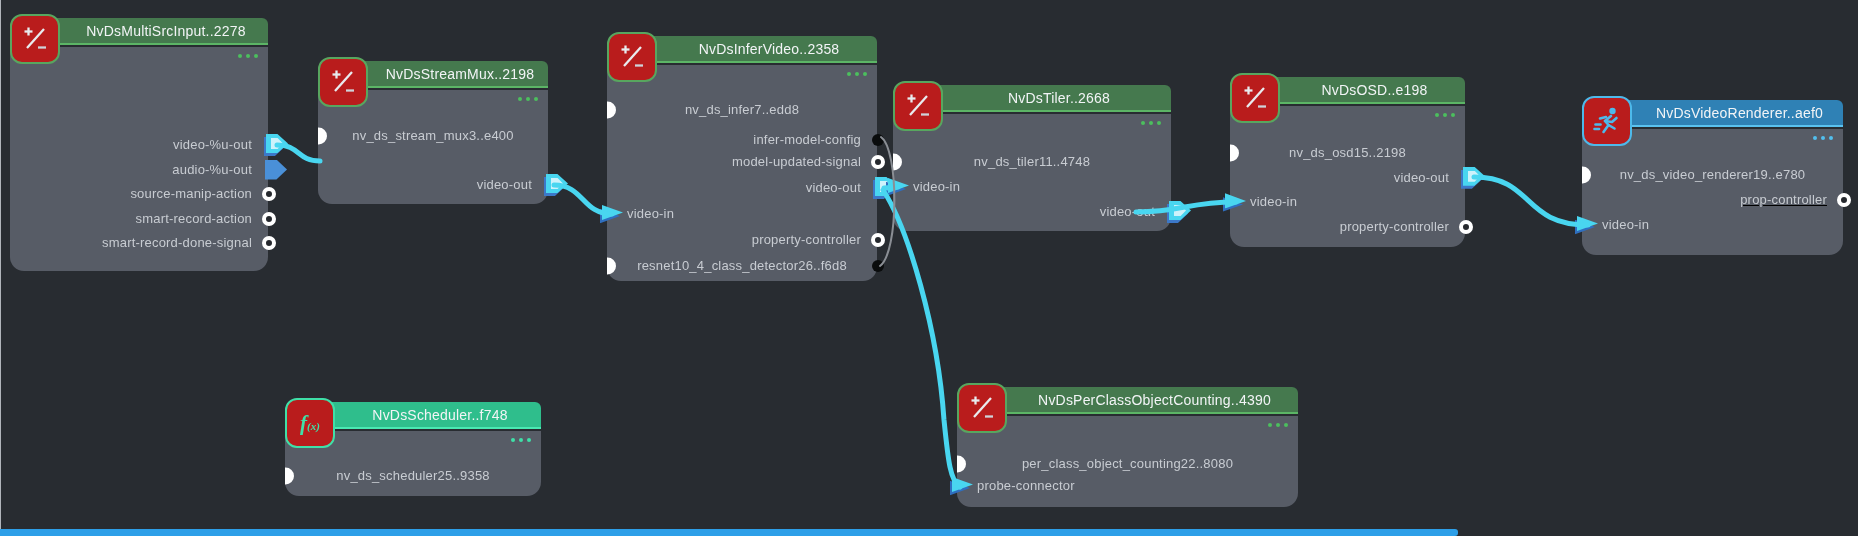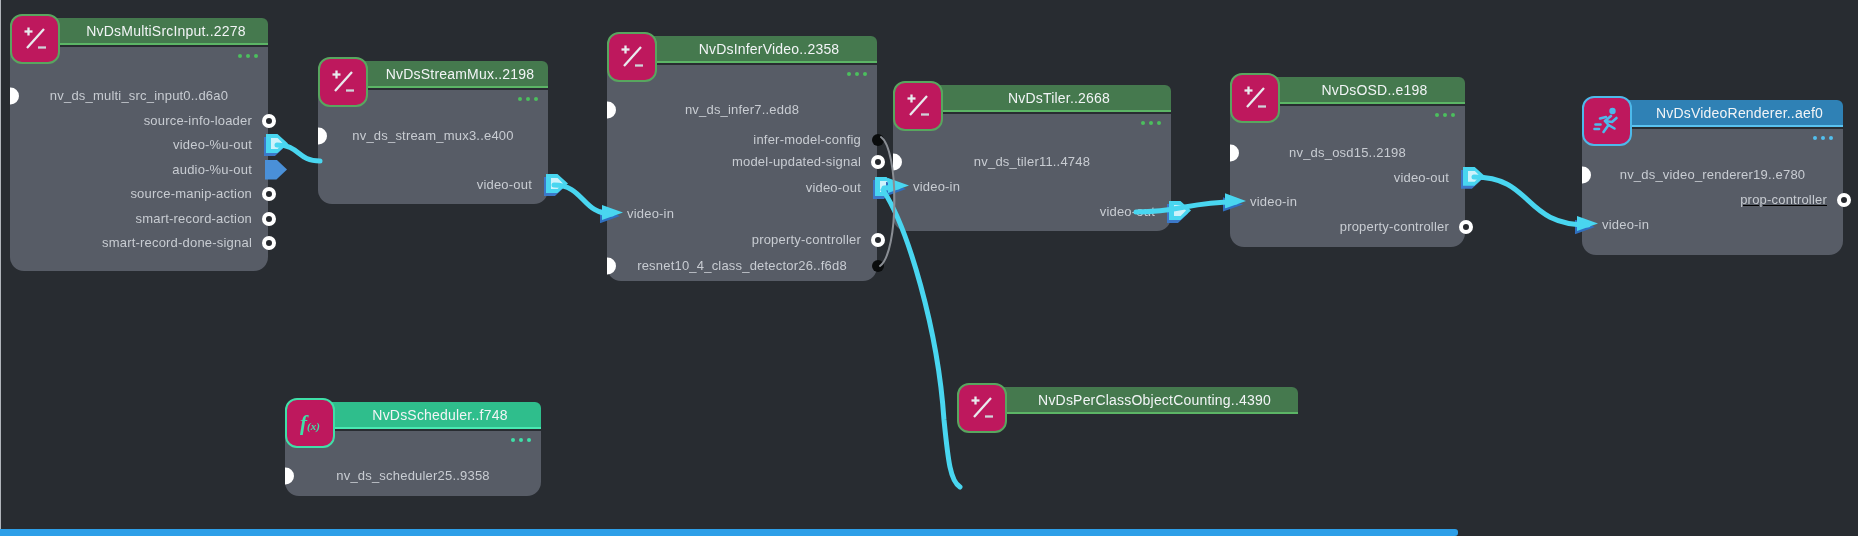--- a/index.html
+++ b/index.html
@@ -6,21 +6,21 @@
   #stage{
     position:relative;width:1858px;height:536px;overflow:hidden;
     background:#282c31;
     font-family:"Liberation Sans","DejaVu Sans",sans-serif;
   }
   #left-edge-line{position:absolute;left:0;top:0;width:1px;height:100%;background:#c9ced3;opacity:.85;}
   #h-scrollbar{position:absolute;left:0;bottom:0;height:7px;width:1458px;border-radius:0 3px 3px 0;}
   .node{position:absolute;z-index:2;}
   .icon-box{
     position:absolute;left:0;top:0;width:50px;height:50px;box-sizing:border-box;
-    background:#be185d;border:2px solid #58a65f;border-radius:12px;z-index:3;
+    background:#b91c1c;border:2px solid #58a65f;border-radius:12px;z-index:3;
     display:flex;align-items:center;justify-content:center;
   }
   .header{
     position:absolute;left:20px;right:0;top:4px;height:27px;
     border-radius:6px 6px 0 0;z-index:1;
     display:flex;align-items:center;justify-content:center;
     padding-left:34px;box-sizing:border-box;
   }
   .title{color:#f2f4f6;font-size:14px;font-weight:400;letter-spacing:.2px;white-space:nowrap;}
   .body{
@@ -78,28 +78,20 @@
         </div>
         <div class="header" style="background: rgb(69, 121, 78); border-bottom: 2px solid rgb(92, 181, 102);">
           <span class="title">NvDsMultiSrcInput..2278</span>
         </div>
         <div class="body" style="height: 224px; background: rgb(87, 92, 102);">
           <div class="dots">
             <i style="background: rgb(76, 191, 94);"></i>
             <i style="background: rgb(76, 191, 94);"></i>
             <i style="background: rgb(76, 191, 94);"></i>
           </div>
-          <div class="port al-center" style="top: 38px;">
-            <span class="c-halfdisc"></span>
-            <span class="plabel">nv_ds_multi_src_input0..d6a0</span>
-          </div>
-          <div class="port al-right" style="top: 62.5px;">
-            <span class="c-ring"></span>
-            <span class="plabel">source-info-loader</span>
-          </div>
           <div class="port al-right" style="top: 87px;">
             <span class="c-mediaout">
               <i class="sh"></i>
               <i class="mn"></i>
               <i class="in"></i>
             </span>
             <span class="plabel">video-%u-out</span>
           </div>
           <div class="port al-right" style="top: 136px;">
             <span class="c-ring"></span>
@@ -350,20 +342,38 @@
         <div class="icon-box" style="border-color: rgb(88, 166, 95);">
           <svg width="32" height="32" viewBox="0 0 32 32">
       <line x1="8" y1="25" x2="25" y2="6" stroke="#e8ebee" stroke-width="2.3"></line>
       <line x1="5.5" y1="8.5" x2="13.5" y2="8.5" stroke="#e8ebee" stroke-width="2.3"></line>
       <line x1="9.5" y1="4.5" x2="9.5" y2="12.5" stroke="#e8ebee" stroke-width="2.3"></line>
       <line x1="19" y1="24.5" x2="27" y2="24.5" stroke="#cfd3d8" stroke-width="2.3"></line>
           </svg>
         </div>
         <div class="header" style="background: rgb(69, 121, 78); border-bottom: 2px solid rgb(92, 181, 102);">
           <span class="title">NvDsPerClassObjectCounting..4390</span>
+        </div>
+        <div class="body" style="height: 91px; background: rgb(87, 92, 102);">
+          <div class="dots">
+            <i style="background: rgb(76, 191, 94);"></i>
+            <i style="background: rgb(76, 191, 94);"></i>
+            <i style="background: rgb(76, 191, 94);"></i>
+          </div>
+          <div class="port al-center" style="top: 37px;">
+            <span class="c-halfdisc"></span>
+            <span class="plabel">per_class_object_counting22..8080</span>
+          </div>
+          <div class="port al-left" style="top: 59px;">
+            <span class="c-mediain">
+              <i class="sh"></i>
+              <i class="mn"></i>
+            </span>
+            <span class="plabel">probe-connector</span>
+          </div>
         </div>
       </div>
     </div>
   <svg class="wires" width="1858" height="536">
       <path d="M 277 145 C 300 145 297 161 320 161" fill="none" stroke="#49d6f0" stroke-width="5" stroke-linecap="round"></path>
       <path d="M 554 185 C 584 185 582 214 612 214" fill="none" stroke="#49d6f0" stroke-width="5" stroke-linecap="round"></path>
       <path d="M 884 188 C 891 188 891 187 898 187" fill="none" stroke="#49d6f0" stroke-width="5" stroke-linecap="round"></path>
       <path d="M 883 190 C 908 228 938 330 944 420 C 948 459 950 481 960 487" fill="none" stroke="#49d6f0" stroke-width="5" stroke-linecap="round"></path>
       <path d="M 1136 212 C 1184 212 1186 202 1236 202" fill="none" stroke="#49d6f0" stroke-width="5" stroke-linecap="round"></path>
       <path d="M 1474 177 C 1534 177 1522 225 1588 225" fill="none" stroke="#49d6f0" stroke-width="5" stroke-linecap="round"></path>

